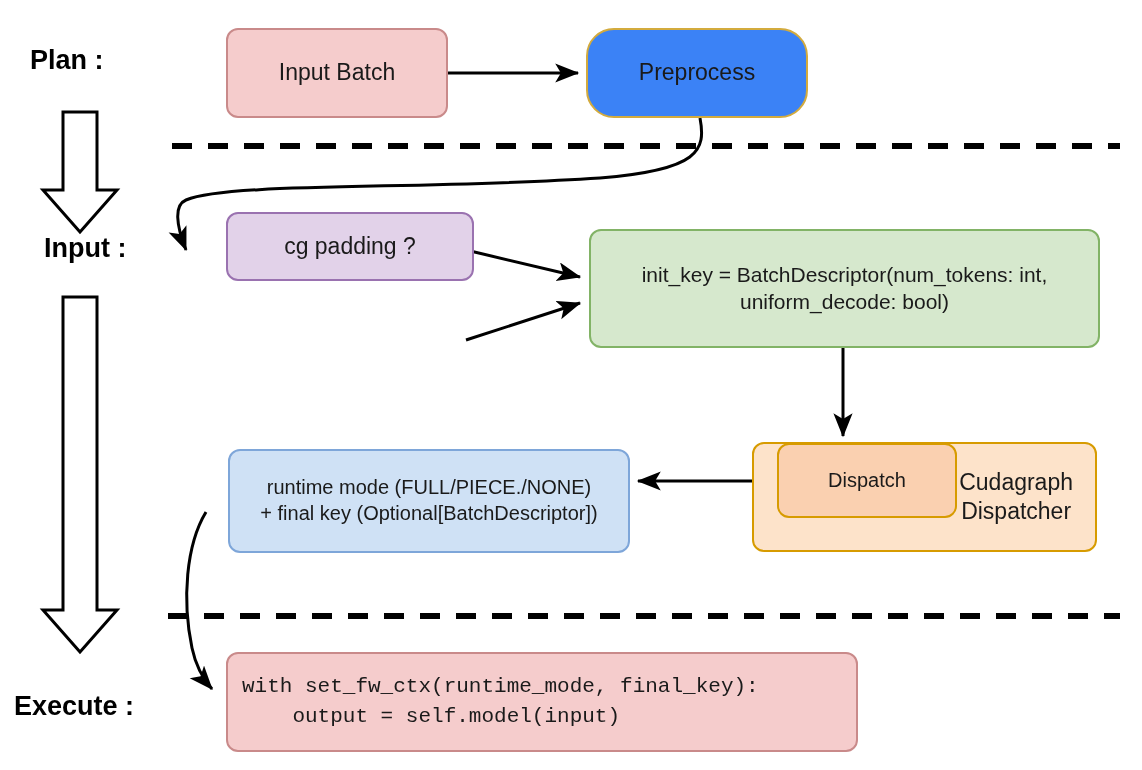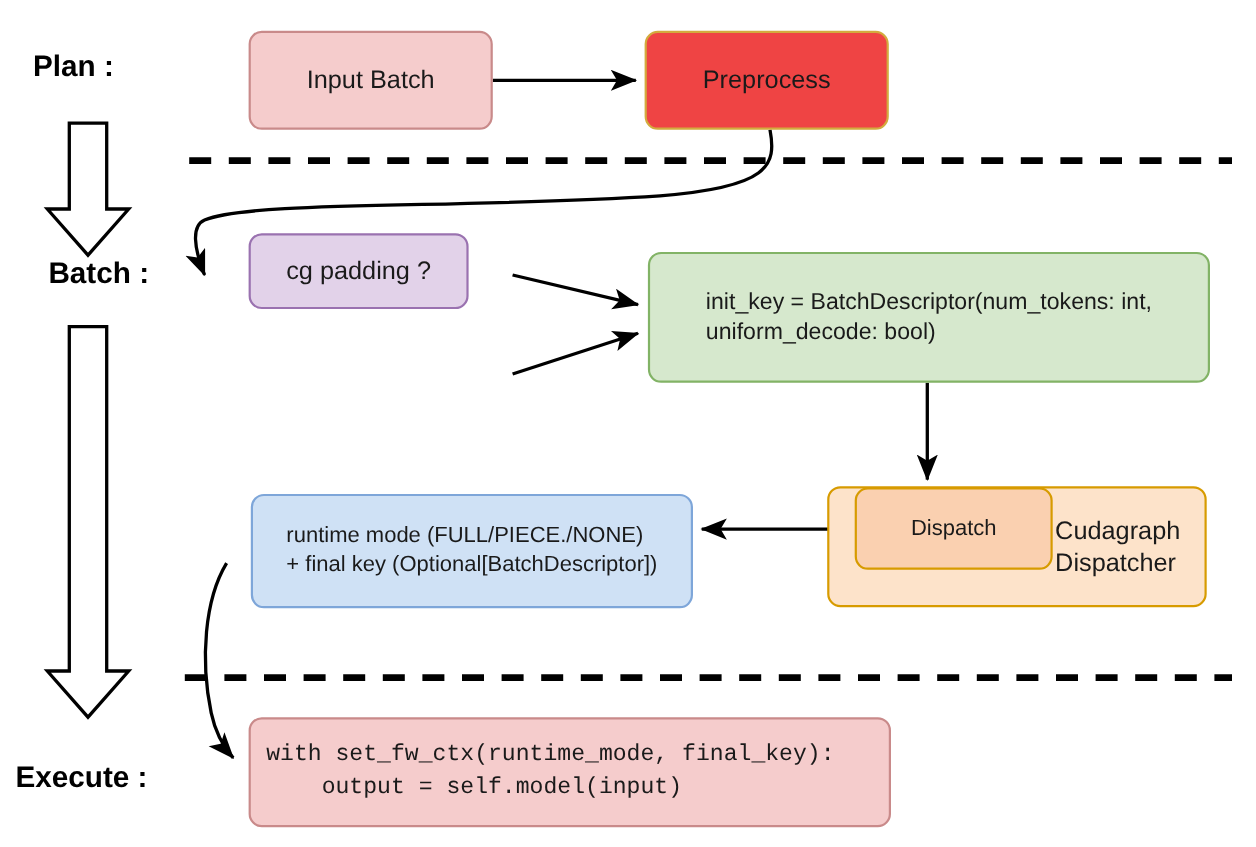--- a/index.html
+++ b/index.html
@@ -24,52 +24,53 @@
     width: 1142px;
     height: 770px;
     pointer-events: none;
   }
   .node {
     position: absolute;
     box-sizing: border-box;
     display: flex;
     align-items: center;
     justify-content: center;
+    text-align: center;
     border-radius: 12px;
     border-width: 2px;
     border-style: solid;
     color: #1a1a1a;
     line-height: 1.28;
     white-space: pre-line;
   }
   .stage-label {
     position: absolute;
     font-weight: bold;
     font-size: 27px;
     color: #000000;
     white-space: nowrap;
   }
 
   
   #node-input-batch   { left:226px; top:28px;  width:222px; height:90px;  font-size:23px; }
   #node-preprocess    { left:586px; top:28px;  width:222px; height:90px;  font-size:23px; }
-  #node-cg-padding    { left:226px; top:212px; width:200px; height:69px;  font-size:23px; }
+  #node-cg-padding    { left:226px; top:212px; width:248px; height:69px;  font-size:23px; }
   #node-uniform-dec   { left:226px; top:299px; width:240px; height:69px;  font-size:23px; }
   #node-init-key      { left:589px; top:229px; width:511px; height:119px; font-size:21px; padding:0 10px; }
   #node-cudagraph     { left:752px; top:442px; width:345px; height:110px; font-size:23px;
                         align-items:center; justify-content:flex-end; padding-right:22px; }
   #node-dispatch      { left:753px; top:443px; width:180px; height:75px;  font-size:20px;margin-left:24px; }
   #node-runtime-mode  { left:228px; top:449px; width:402px; height:104px; font-size:20px; padding:0 8px; }
-  #node-exec-code     { left:226px; top:652px; width:584px; height:100px; font-size:21px;
+  #node-exec-code     { left:226px; top:652px; width:632px; height:100px; font-size:21px;
                         font-family:"Liberation Mono", monospace; justify-content:flex-start;
                         padding-left:14px; text-align:left; white-space:pre; line-height:1.45; }
 
   
   .fill-red    { background:#f5cccc; border-color:#c98a8a; }
-  .fill-yellow { background:#ef4444; border-color:#d3ab3e; }
+  .fill-yellow { background:#3b82f6; border-color:#d3ab3e;border-radius:28px; }
   .fill-purple { background:#e2d2e9; border-color:#9a72b0; }
   .fill-green  { background:#d6e8cd; border-color:#82b366; }
   .fill-orange-light { background:#fde3ca; border-color:#d79b00; }
   .fill-orange-dark  { background:#fad0b0; border-color:#d79b00; }
   .fill-blue   { background:#cfe1f5; border-color:#7ea6d9; }
 
   
   #label-input   { left:30px;  top:45px;  }
   #label-plan    { left:44px;  top:233px; }
   #label-execute { left:14px;  top:691px; }
@@ -107,21 +108,21 @@
     <line x1="466" y1="340" x2="580" y2="303" stroke="#000000" stroke-width="3" marker-end="url(#arrowhead)"></line>
 
     <line x1="843" y1="348" x2="843" y2="436" stroke="#000000" stroke-width="3" marker-end="url(#arrowhead)"></line>
 
     <line x1="753" y1="481" x2="638" y2="481" stroke="#000000" stroke-width="3" marker-end="url(#arrowhead)"></line>
 
     <path d="M206,512 C186,545 182,600 192,648 C196,667 204,680 212,689" fill="none" stroke="#000000" stroke-width="3" marker-end="url(#arrowhead)"></path>
   </svg>
 
   <div class="stage-label" id="label-input">Plan :</div>
-  <div class="stage-label" id="label-plan">Batch :</div>
+  <div class="stage-label" id="label-plan">Input :</div>
   <div class="stage-label" id="label-execute">Execute :</div>
 
   <div class="node fill-red" id="node-input-batch">Input Batch</div>
 
   <div class="node fill-yellow" id="node-preprocess">Preprocess</div>
 
   <div class="node fill-purple" id="node-cg-padding">cg padding ?</div>
 
 
   <div class="node fill-orange-light" id="node-cudagraph">Cudagraph

